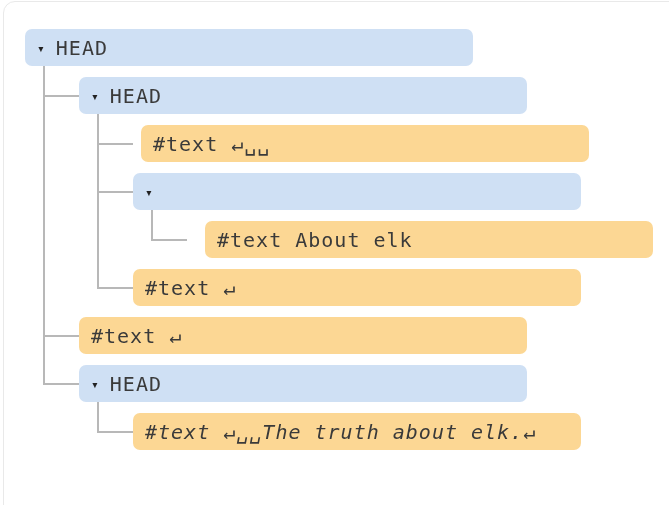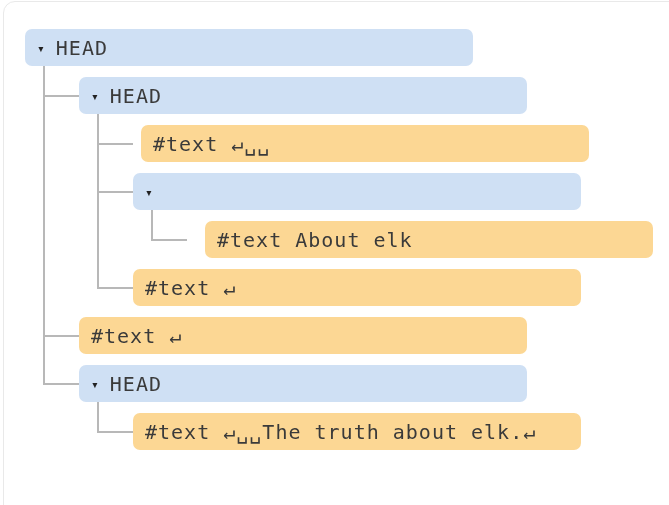--- a/index.html
+++ b/index.html
@@ -101,16 +101,16 @@
 
   <div class="node text-node" style="left:79px;top:317px;">
     <span>#text ↵</span>
   </div>
 
   <div class="node element" style="left:79px;top:365px;">
     <span class="tri">▾</span>
     <span>HEAD</span>
   </div>
 
-  <div class="node text-node" style="left:133px;top:413px;">
+  <div class="node text-node" style="left:133px;top:413px;font-style:italic;">
     <span>#text ↵␣␣The truth about elk.↵</span>
   </div>
 </div>
 
 </body></html>

